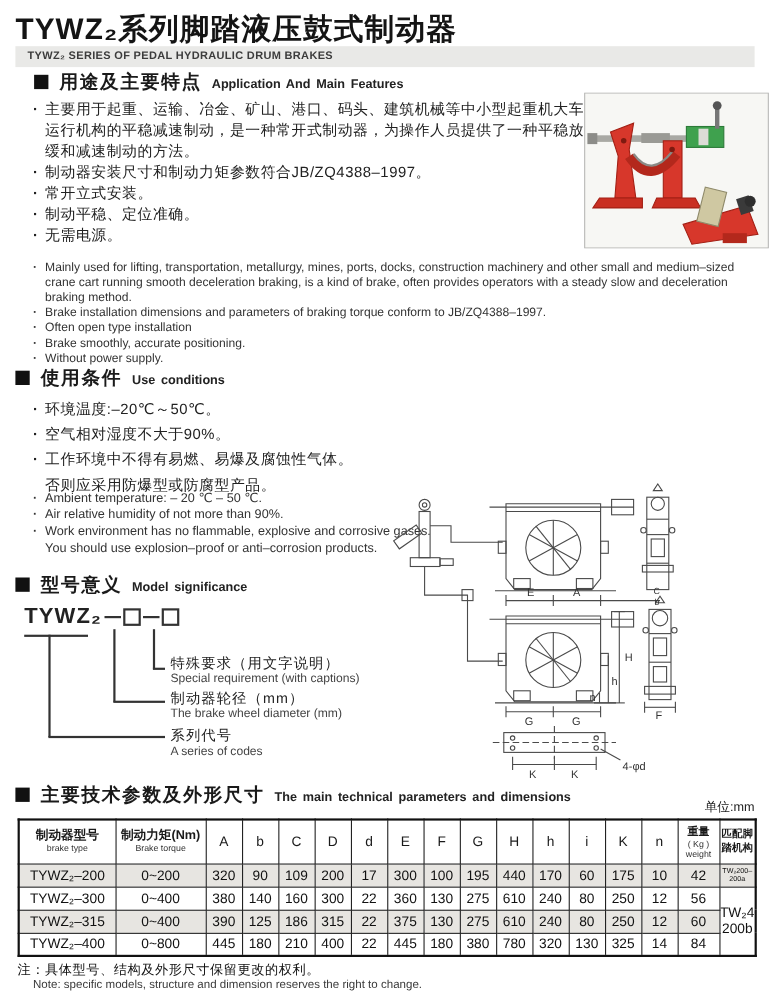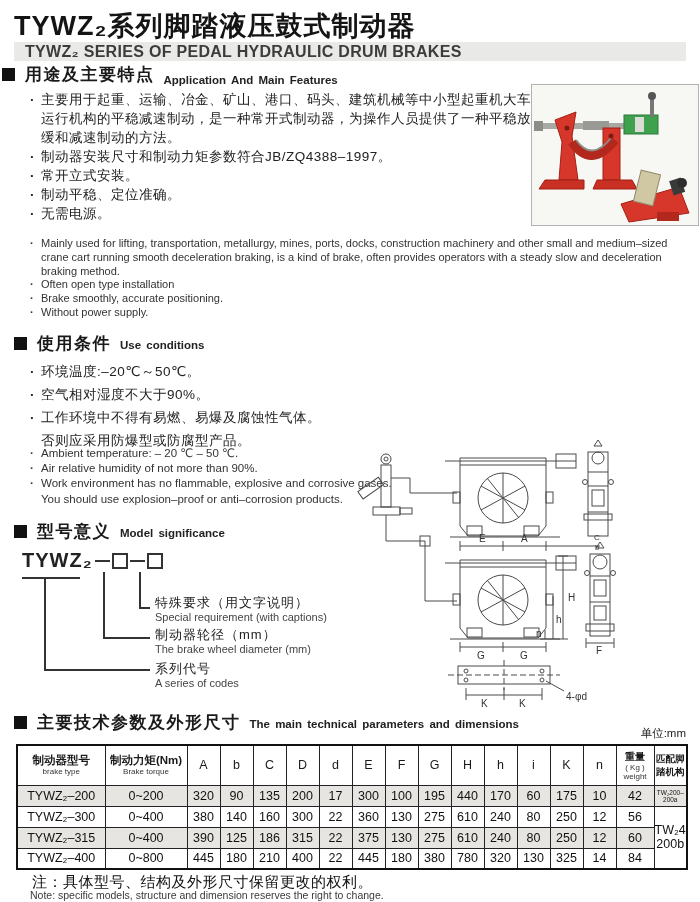--- a/index.html
+++ b/index.html
@@ -1,21 +1,21 @@
 <!DOCTYPE html>
 <html><head>
 <meta charset="utf-8">
 <style>
   * { margin:0; padding:0; box-sizing:border-box; }
   html,body { width:700px; height:902px; background:#fff; }
   body { font-family:"Liberation Sans","DejaVu Sans",sans-serif; color:#1a1a1a; position:relative; overflow:hidden; }
   .abs { position:absolute; }
 
   .title { left:14px; top:8px; font-size:27px; font-weight:bold; letter-spacing:1px; color:#141414; }
-  .graybar { left:14px; top:42px; width:672px; height:19px; background:#e9e9e7; font-size:16px; font-weight:bold; color:#3c3c3c; line-height:19px; padding-left:11px; letter-spacing:.3px; }
+  .graybar { left:14px; top:42px; width:672px; height:19px; background:#e9e9e7; font-size:10px; font-weight:bold; color:#3c3c3c; line-height:19px; padding-left:11px; letter-spacing:.3px; }
 
   .sec-head { display:flex; align-items:baseline; gap:9px; white-space:nowrap; }
   .sec-head::before { content:""; width:13px; height:13px; background:#111; align-self:center; margin-right:1px; flex:0 0 auto; }
   .sec-head .zh { font-size:17px; font-weight:bold; letter-spacing:1.5px; }
   .sec-head .en { font-size:11.5px; font-weight:bold; color:#222; word-spacing:2px; }
 
   ul.blist { list-style:none; }
   ul.blist li { position:relative; padding-left:13px; }
   ul.blist li::before { content:"\00B7"; position:absolute; left:2px; font-weight:bold; }
   ul.blist li.no-dot::before { content:""; }
@@ -41,32 +41,32 @@
   table.params th, table.params td { border:1px solid #222; text-align:center; vertical-align:middle; padding:0; overflow:hidden; }
   table.params th { height:40px; font-weight:normal; }
   table.params td { height:21px; font-size:12.5px; color:#111; }
   .h-zh { font-size:11.5px; font-weight:bold; display:block; line-height:13px; }
   .h-en { font-size:8px; color:#333; display:block; line-height:9px; }
   .h-dim { font-size:12.5px; }
   tr.shaded td { background:#e7e5e1;text-align:center; }
   td.match-cell { font-size:6.5px; color:#222; background:#fff !important; }
   tr.shaded td.match-a { background:#e7e5e1 !important; font-size:6.5px; }
 
-  .note-zh { left:32px; top:873px; font-size:15px; color:#111; letter-spacing:.5px; }
+  .note-zh { left:16px; top:873px; font-size:12px; color:#111; letter-spacing:.5px; }
   .note-en { left:30px; top:889px; font-size:10.5px; color:#3a3a3a; }
 
   svg text { font-family:"Liberation Sans","DejaVu Sans",sans-serif; }
 </style>
 </head>
 <body>
 
 <div class="abs title">TYWZ₂系列脚踏液压鼓式制动器</div>
 <div class="abs graybar">TYWZ₂ SERIES OF PEDAL HYDRAULIC DRUM BRAKES</div>
 
-<div class="abs sec-head" style="left:2px; top:63px;align-items:flex-end;">
+<div class="abs sec-head" style="left:31px; top:63px;">
   <span class="zh">用途及主要特点</span>
   <span class="en">Application And Main Features</span>
 </div>
 <ul class="abs blist cn" style="left:28px; top:90px; width:505px;">
   <li>主要用于起重、运输、冶金、矿山、港口、码头、建筑机械等中小型起重机大车运行机构的平稳减速制动，是一种常开式制动器，为操作人员提供了一种平稳放缓和减速制动的方法。</li>
   <li>制动器安装尺寸和制动力矩参数符合JB/ZQ4388–1997。</li>
   <li>常开立式安装。</li>
   <li>制动平稳、定位准确。</li>
   <li>无需电源。</li>
 </ul>
@@ -100,20 +100,21 @@
     <polygon points="90,120 148,103 158,129 98,138" fill="#d7372b" stroke="#a32015"></polygon>
     <rect x="106" y="88" width="20" height="32" fill="#cfc8a2" stroke="#8f8a6a" transform="rotate(14 116 104)"></rect>
     <rect x="140" y="95" width="12" height="15" fill="#3a3a3a" transform="rotate(-18 146 102)"></rect>
     <circle cx="151" cy="99" r="5" fill="#2e2e2e"></circle>
     <rect x="126" y="128" width="22" height="9" fill="#b3281c"></rect>
   </g>
 </svg>
 
 <ul class="abs blist en-list" style="left:28px; top:237px; width:648px;">
   <li>Mainly used for lifting, transportation, metallurgy, mines, ports, docks, construction machinery and other small and medium–sized crane cart running smooth deceleration braking, is a kind of brake, often provides operators with a steady slow and deceleration braking method.</li>
+  <li>Brake installation dimensions and parameters of braking torque conform to JB/ZQ4388–1997.</li>
   <li>Often open type installation</li>
   <li>Brake smoothly, accurate positioning.</li>
   <li>Without power supply.</li>
 </ul>
 
 <div class="abs sec-head" style="left:14px; top:332px;">
   <span class="zh">使用条件</span>
   <span class="en">Use conditions</span>
 </div>
 <ul class="abs blist cn2" style="left:28px; top:360px; width:420px;">
@@ -337,21 +338,21 @@
         <span class="h-zh" style="font-size:9.5px">匹配脚踏机构</span>
       </th>
     </tr>
   </thead>
   <tbody>
     <tr class="shaded">
       <td>TYWZ₂–200</td>
       <td>0~200</td>
       <td>320</td>
       <td>90</td>
-      <td>135</td>
+      <td>109</td>
       <td>200</td>
       <td>17</td>
       <td>300</td>
       <td>100</td>
       <td>195</td>
       <td>440</td>
       <td>170</td>
       <td>60</td>
       <td>175</td>
       <td>10</td>

